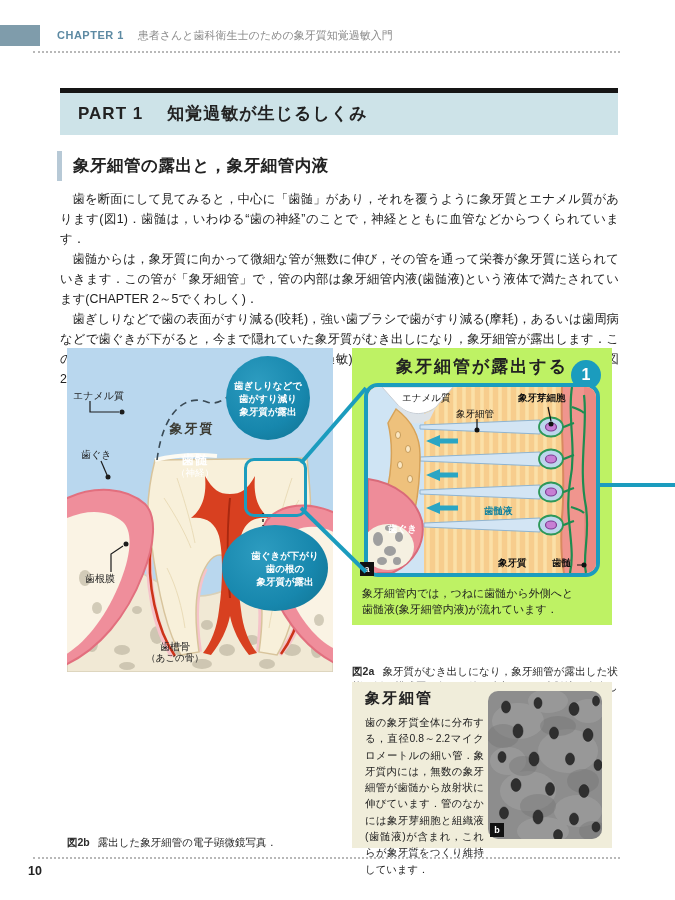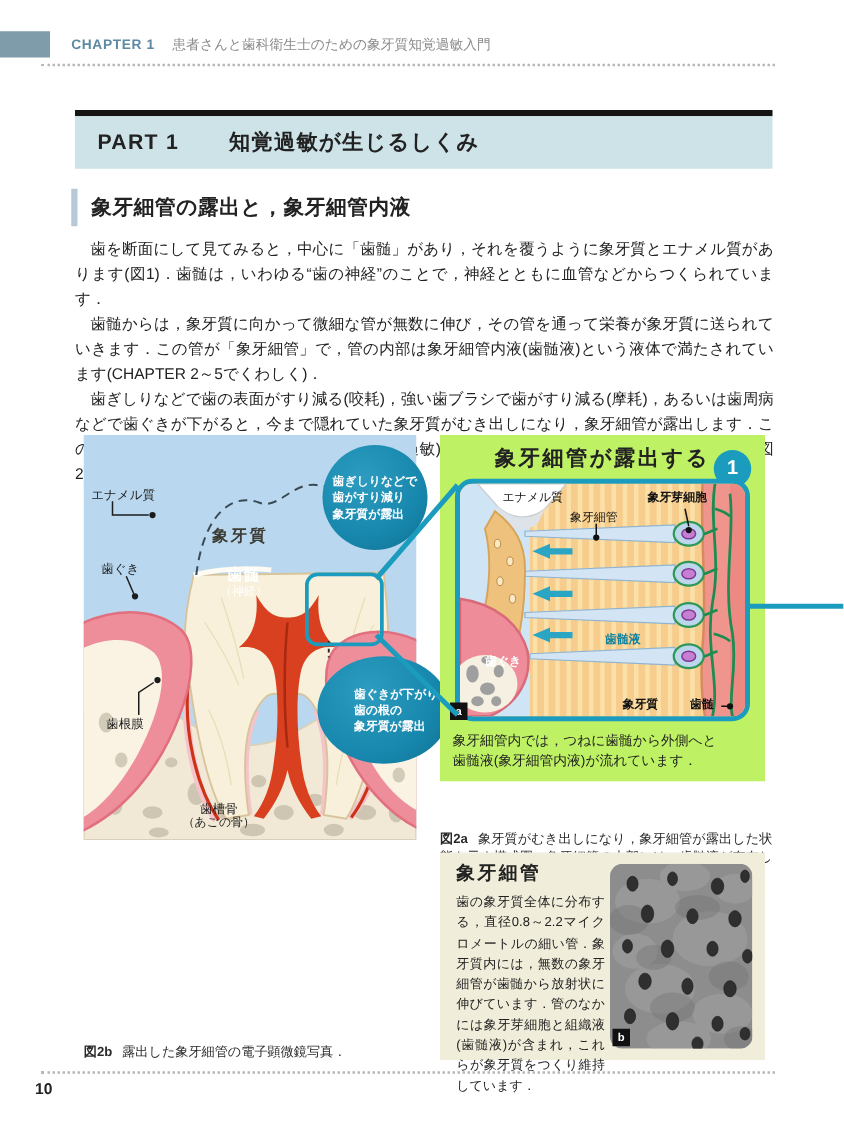--- a/index.html
+++ b/index.html
@@ -13,21 +13,21 @@
   .chap-line{left:57px;top:28px;font-size:11px;white-space:nowrap;}
   .chap-label{font-weight:bold;color:#5d8aa3;letter-spacing:.5px;}
   .chap-title{color:#8a8a8a;margin-left:14px;}
   .dotted-rule{border-top:2px dotted #b8b8b8;height:0;}
 
   
   .part-banner{left:60px;top:88px;width:558px;}
   .part-bar{height:5px;background:#151515;}
   .part-box{background:#cde3e8;padding:9px 0 10px 18px;}
   .part-label{font-weight:bold;font-size:17px;letter-spacing:1px;}
-  .part-title{font-weight:bold;font-size:17px;margin-left:40px;letter-spacing:1px;}
+  .part-title{font-weight:bold;font-size:17px;margin-left:24px;letter-spacing:1px;}
 
   
   .sec-head{left:57px;top:151px;display:flex;align-items:center;}
   .sec-bar{width:5px;height:30px;background:#b7c9d6;margin-right:11px;}
   .sec-text{font-weight:bold;font-size:16.5px;letter-spacing:.5px;}
 
   
   .bodytext{left:60px;top:189px;width:559px;}
   .bodytext p{margin:0;font-size:12.4px;line-height:20px;text-align:justify;text-indent:1em;}
 
@@ -37,21 +37,21 @@
   .f1-dentin{position:absolute;left:90px;top:72px;width:70px;text-align:center;
              font-size:13px;font-weight:bold;color:#3c3c34;letter-spacing:2px;}
   .f1-pulp{position:absolute;left:97px;top:104px;width:62px;text-align:center;color:#fff;
            font-weight:bold;font-size:12.5px;letter-spacing:1px;}
   .f1-pulp-sub{position:absolute;left:97px;top:119px;width:62px;text-align:center;color:#fff;
            font-size:9.5px;}
   .f1-bone{position:absolute;left:68px;top:292px;width:80px;text-align:center;font-size:10px;color:#1c1c1c;}
   .f1-bone-sub{position:absolute;left:62px;top:304px;width:92px;text-align:center;font-size:9.5px;color:#1c1c1c;}
   .bubble{position:absolute;border-radius:50%;background:radial-gradient(circle at 38% 32%,#2d9cc0 0%,#1787ad 60%,#10718f 100%);
           color:#fff;font-weight:bold;font-size:9.5px;line-height:13px;display:flex;
-          align-items:center;justify-content:center;text-align:left;margin-left:32px;}
+          align-items:center;justify-content:center;text-align:center;}
   .callout-rect{position:absolute;left:177px;top:110px;width:57px;height:53px;
                 border:3px solid #1b9cbe;border-radius:10px;}
   .fig-caption{font-size:10.5px;line-height:15px;color:#2a2a2a;text-align:justify;}
   .cap-label{font-weight:bold;margin-right:8px;white-space:nowrap;}
 
   
   .fig2a{left:352px;top:348px;width:260px;height:277px;background:#bef264;}
   .f2a-title{position:absolute;left:0;top:7px;width:100%;text-align:center;
              font-weight:bold;font-size:17px;letter-spacing:2px;}
   .badge-circle{position:absolute;left:219px;top:12px;width:30px;height:30px;border-radius:50%;

